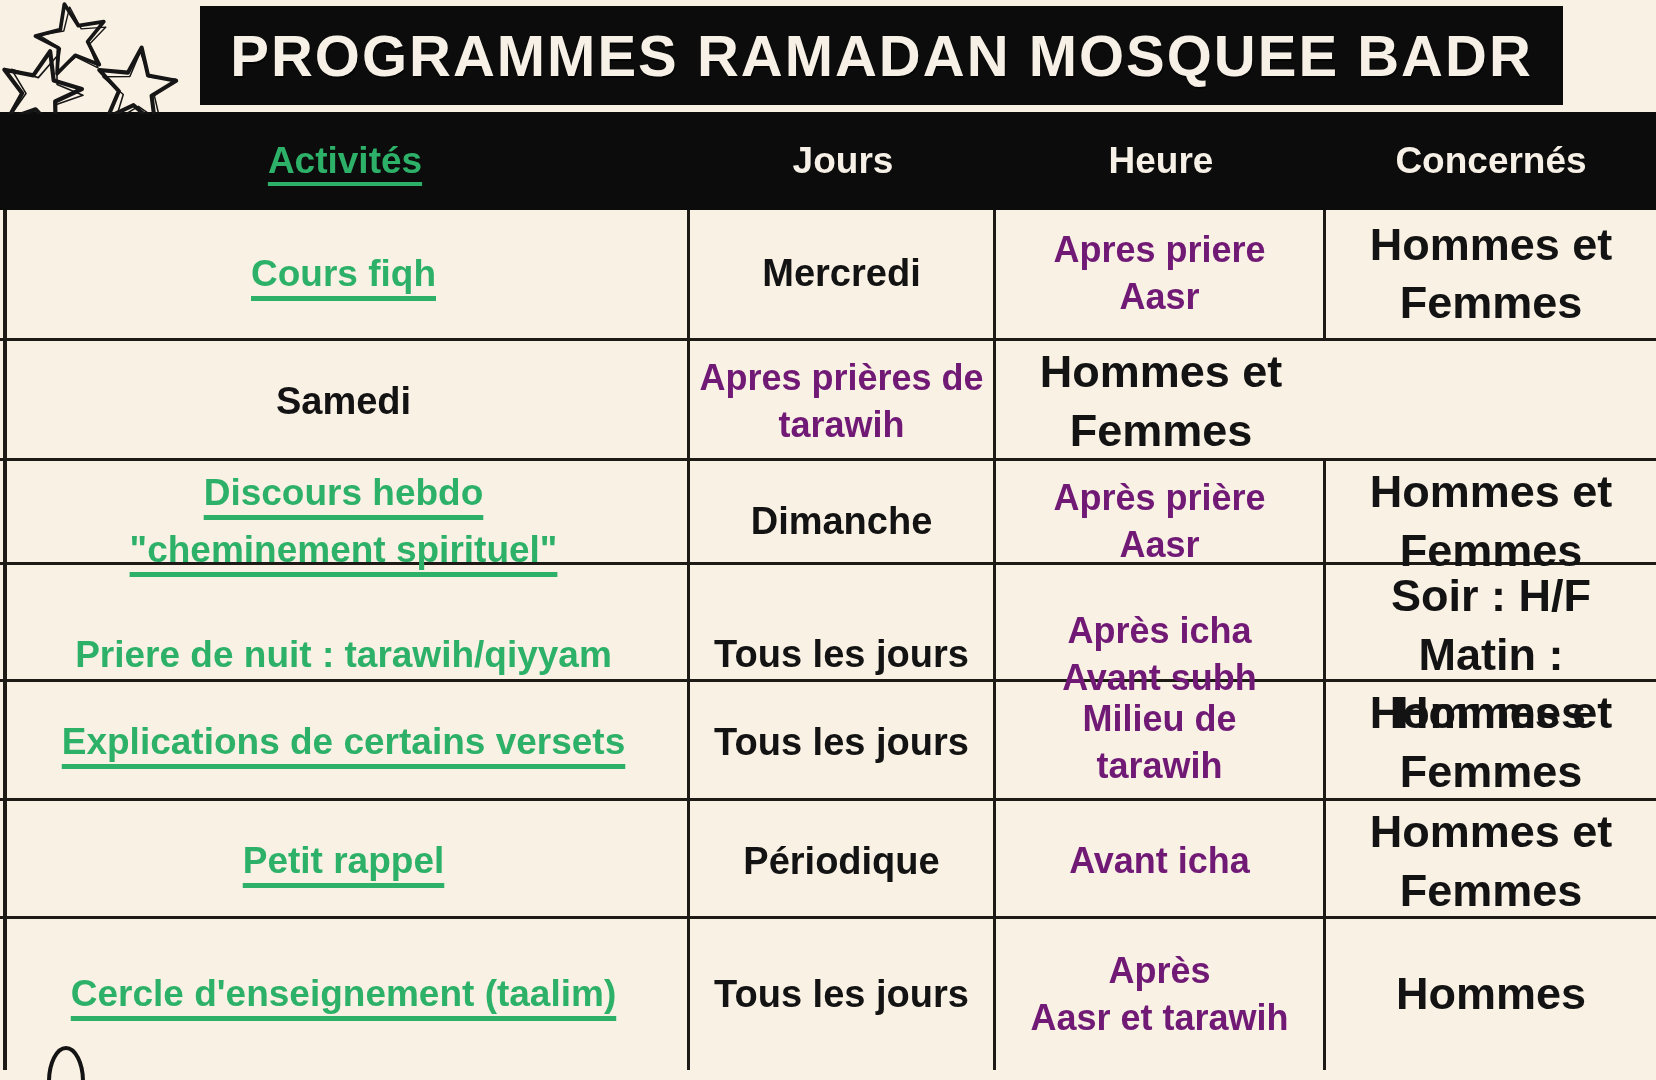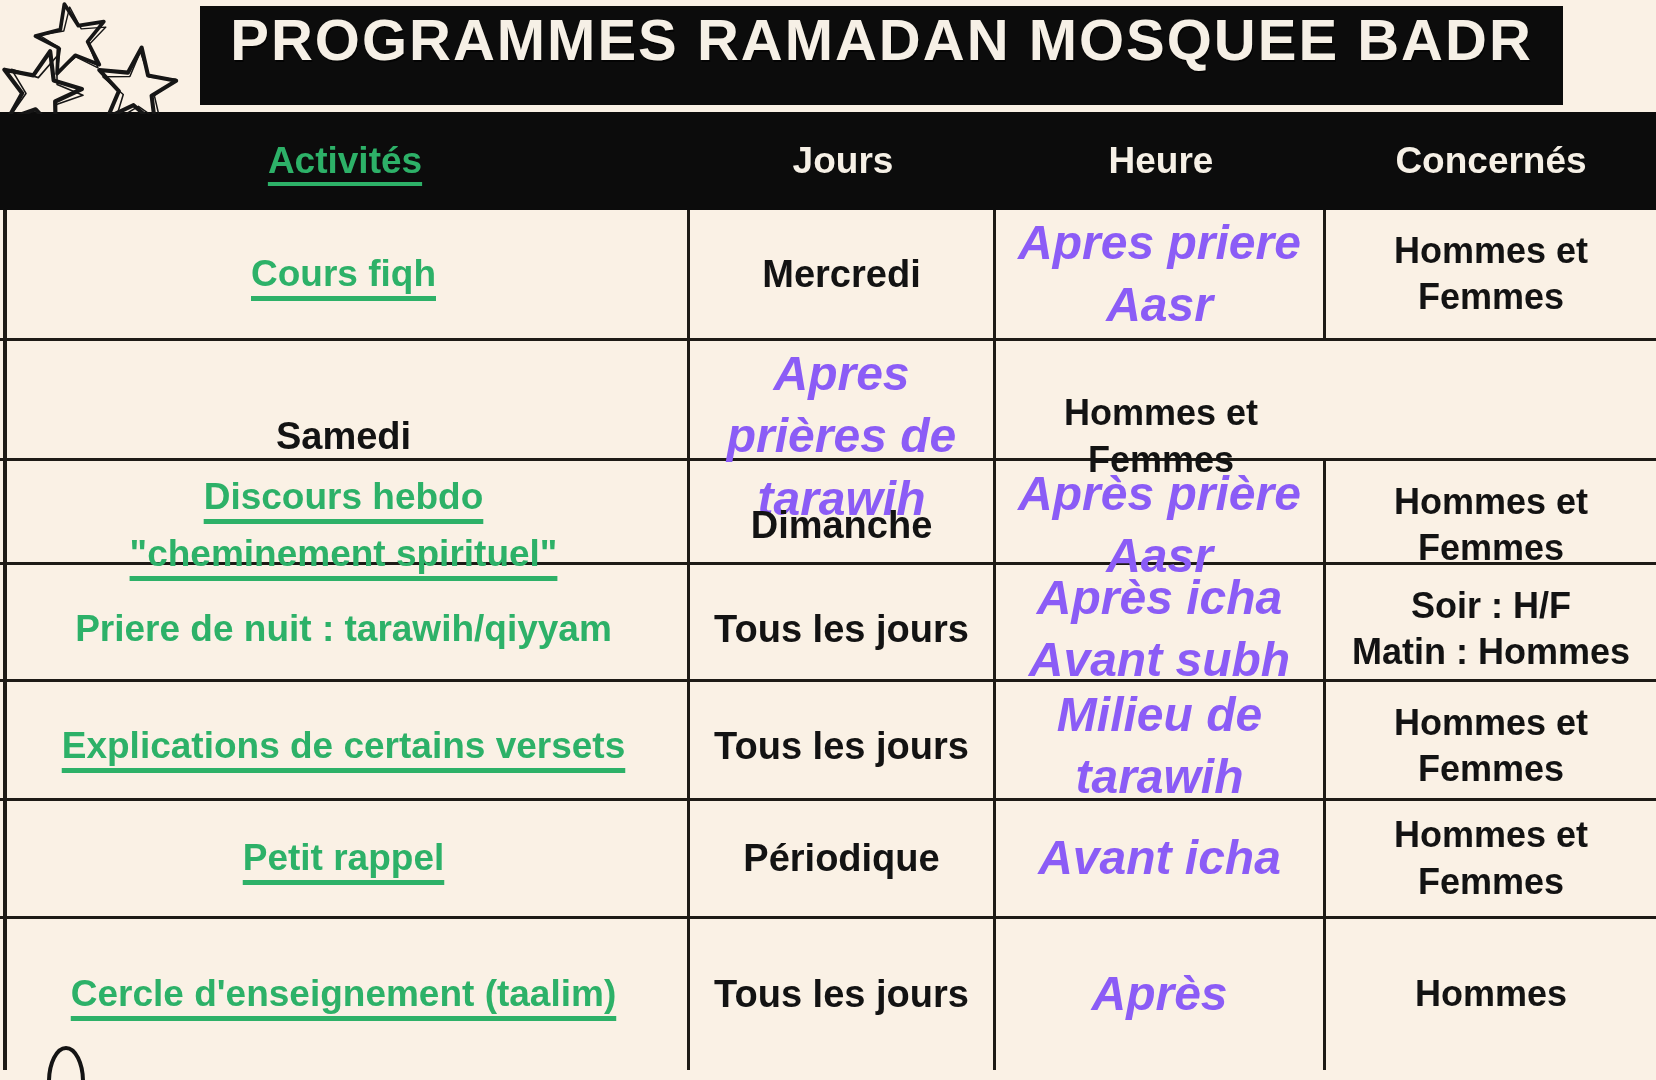--- a/index.html
+++ b/index.html
@@ -15,21 +15,21 @@
   }
 
   
   .top { position: relative; height: 112px; background: #faf1e5; }
   .stars-svg { position: absolute; left: 0; top: 0; }
   .banner {
     position: absolute;
     left: 200px; top: 6px;
     width: 1363px; height: 99px;
     background: #0c0c0c;
-    display: flex; justify-content: center;
+    display: flex; align-items: center; justify-content: center;
   }
   .banner .title {
     color: #f6f0e6;
     font-size: 58px;
     letter-spacing: 2px;
     white-space: nowrap;
     text-shadow: 1px 2px 0 rgba(0,0,0,0.6);
   }
 
   
@@ -83,22 +83,22 @@
     color: #2db168;
     font-size: 37px;
   }
   .act.u {
     text-decoration: underline;
     text-decoration-thickness: 5px;
     text-underline-offset: 10px;
   }
   .act.u + .act.u { margin-top: 9px; }
   .jour { color: #131313; font-size: 38px; }
-  .heure { color: #8b5cf6; font-size: 48px; font-style: italic; }
-  .conc  { color: #131313; font-size: 36px; }
+  .heure { color: #701a75; font-size: 36px; }
+  .conc  { color: #131313; font-size: 45px; }
 
   .balloon-svg { position: absolute; left: 42px; top: 1042px; z-index: 3; }
 </style>
 </head>
 <body>
 
 <div class="page">
 
   <div class="top">
     <svg class="stars-svg" width="212" height="114" viewBox="0 0 212 114">
@@ -226,20 +226,21 @@
 
     <div class="trow r7">
       <div class="cell">
         <span class="act u">Cercle d'enseignement (taalim)</span>
       </div>
       <div class="cell">
         <span class="jour">Tous les jours</span>
       </div>
       <div class="cell">
         <span class="heure">Après</span>
+        <span class="heure">Aasr et tarawih</span>
       </div>
       <div class="cell">
         <span class="conc">Hommes</span>
       </div>
     </div>
 
   </div>
 
   <svg class="balloon-svg" width="50" height="38" viewBox="0 0 50 38">
     <ellipse cx="24" cy="40" rx="17" ry="34" fill="none" stroke="#141414" stroke-width="4"></ellipse>

